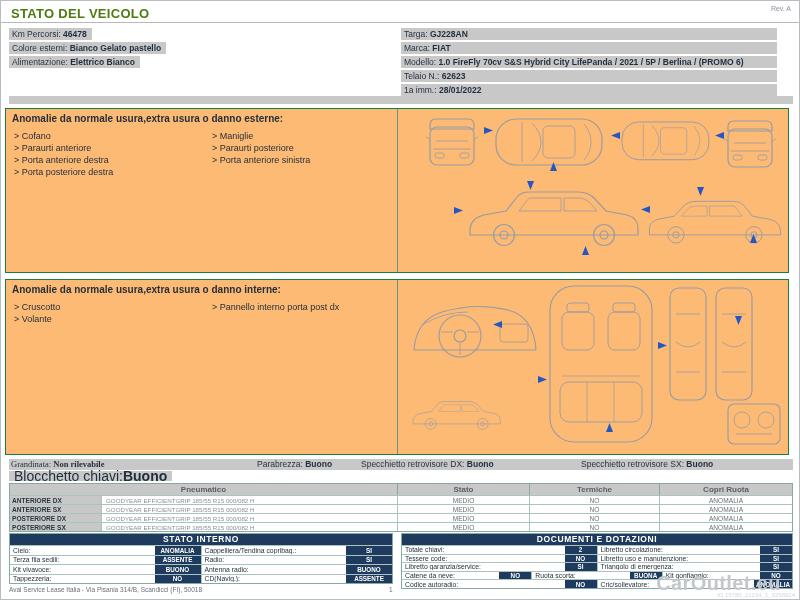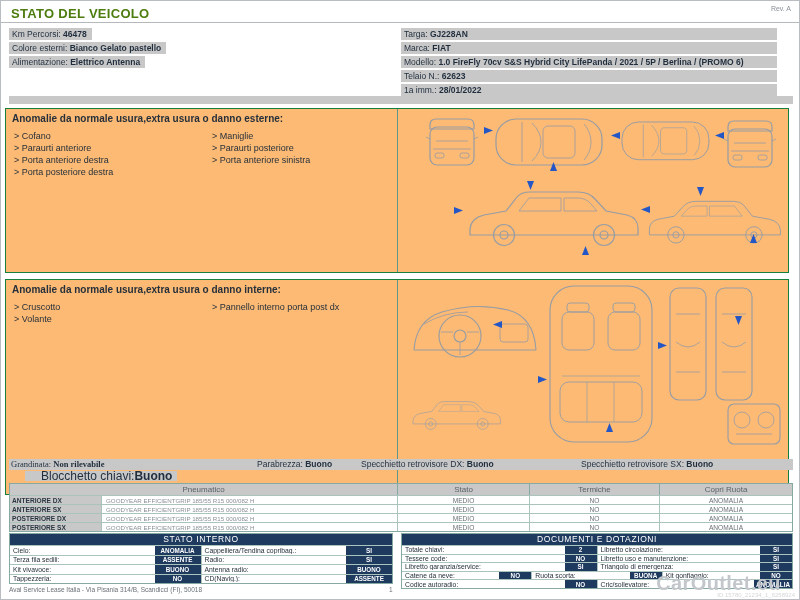--- a/index.html
+++ b/index.html
@@ -10,45 +10,45 @@
   .rev{position:absolute;top:4px;right:8px;font-size:7px;color:#8a8f98}
   .title-rule{position:absolute;top:21px;left:0;width:100%;border-top:1px solid #b5b9bd}
   .info-left{position:absolute;top:27px;left:8px;width:384px}
   .info-right{position:absolute;top:27px;left:400px;width:376px}
   .strip{background:#c8c8c8;font-size:8.5px;line-height:10px;padding:1px 5px 1px 3px;margin-bottom:2px;color:#1f2d3d}
   .strip.fit{display:table}
   .val{font-weight:bold}
   .section-bar{position:absolute;top:95px;left:8px;width:784px;height:8px;background:#c8c8c8}
   .panel{position:absolute;left:4px;width:784px;border:1px solid #15803d;background:#fdba74}
   .panel.exterior{top:107px;height:165px}
-  .panel.interior{top:278px;height:216px}
+  .panel.interior{top:278px;height:176px}
   .panel-title{position:absolute;top:4px;left:6px;font-size:10px;font-weight:bold;color:#26303b}
   .cols{position:absolute;top:21px;left:8px;width:380px}
   .listcol{position:absolute;top:0}
   .listcol.c1{left:0}
   .listcol.c2{left:198px}
   .li-item{font-size:9px;line-height:12px;color:#26303b;white-space:nowrap}
   .diagram-box{position:absolute;top:0;right:0;width:391px;height:100%;border-left:1px solid #5e968a;overflow:hidden}
   .condition-bar{position:absolute;top:458px;left:8px;width:784px;height:11px;background:#c8c8c8}
   .cond{position:absolute;top:0;font-size:8.5px;line-height:11px;white-space:nowrap;color:#1f2d3d}
-  .keys-strip{position:absolute;top:470px;left:24px;background:#c8c8c8;font-size:12px;line-height:10px;padding:0 5px 0 16px;display:table}
+  .keys-strip{position:absolute;top:470px;left:8px;background:#c8c8c8;font-size:14px;line-height:10px;padding:0 5px 0 5px;display:table}
   .tire-table{position:absolute;top:482px;left:8px;width:784px;border:1px solid #86aaa2}
-  .tire-header{display:flex;background:#c8c8c8;color:#5a6068;font-weight:normal;height:11px;line-height:11px;text-align:center;font-size:8px}
+  .tire-header{display:flex;background:#c8c8c8;color:#5a6068;font-weight:bold;height:11px;line-height:11px;text-align:center;font-size:8px}
   .th{border-right:1px solid #86aaa2}
   .th.h0{width:388px}.th.h1{width:132px}.th.h2{width:130px}.th.h3{flex:1;border-right:none}
   .trow{display:flex;height:9px;line-height:9px;border-top:1px solid #aac4bd}
   .td{border-right:1px solid #aac4bd;overflow:hidden;white-space:nowrap}
   .td.pos{width:92px;background:#c8c8c8;font-weight:bold;font-size:6.6px;padding-left:2px;color:#2a3642}
   .td.spec{width:296px;color:#8a9097;font-size:6.2px;padding-left:4px}
   .td.ctr{text-align:center;color:#6a7076;font-size:6.6px}
   .td.stato{width:132px}.td.term{width:130px}.td.copri{flex:1;border-right:none}
   .bottom-table{position:absolute;top:532px;border:1px solid #86aaa2;background:#fff}
   .bt-left{left:8px;width:384px}
   .bt-right{left:400px;width:392px}
-  .bt-header{background:#1e3a5f;color:#fff;font-size:8.5px;font-weight:normal;text-align:center;height:11px;line-height:11px;letter-spacing:.6px}
+  .bt-header{background:#1e3a5f;color:#fff;font-size:8.5px;font-weight:bold;text-align:center;height:11px;line-height:11px;letter-spacing:.6px}
   .prow{display:flex;border-top:1px solid #aac4bd}
   .bt-left .prow{height:9.5px}
   .bt-right .prow{height:8.6px}
   .pair{flex:1;display:flex;align-items:center;border-right:1px solid #aac4bd;overflow:hidden}
   .pair:last-child{border-right:none}
   .plbl{flex:1;font-size:6.8px;padding-left:3px;color:#26303b;white-space:nowrap;overflow:hidden}
   .badge{min-width:46px;background:#1e3a5f;color:#fff;font-size:6.3px;font-weight:bold;text-align:center;padding:0 2px;align-self:stretch;display:flex;align-items:center;justify-content:center}
   .bt-right .badge{min-width:32px}
   .footer-left{position:absolute;bottom:6px;left:8px;font-size:6.5px;color:#6a7076}
   .footer-page{position:absolute;bottom:6px;left:388px;font-size:6.5px;color:#6a7076}
@@ -68,21 +68,21 @@
       <div class="strip fit">
         <span class="lbl">Km Percorsi: </span>
         <span class="val">46478</span>
       </div>
       <div class="strip fit">
         <span class="lbl">Colore esterni: </span>
         <span class="val">Bianco Gelato pastello</span>
       </div>
       <div class="strip fit">
         <span class="lbl">Alimentazione: </span>
-        <span class="val">Elettrico Antenna</span>
+        <span class="val">Elettrico Bianco</span>
       </div>
     </div>
   <div class="info-right">
       <div class="strip"><span class="lbl">Targa: </span><span class="val">GJ228AN</span></div>
       <div class="strip"><span class="lbl">Marca: </span><span class="val">FIAT</span></div>
       <div class="strip"><span class="lbl">Modello: </span><span class="val">1.0 FireFly 70cv S&amp;S Hybrid City LifePanda / 2021 / 5P / Berlina / (PROMO 6)</span></div>
       <div class="strip"><span class="lbl">Telaio N.: </span><span class="val">62623</span></div>
       <div class="strip"><span class="lbl">1a imm.: </span><span class="val">28/01/2022</span></div>
     </div>
 

